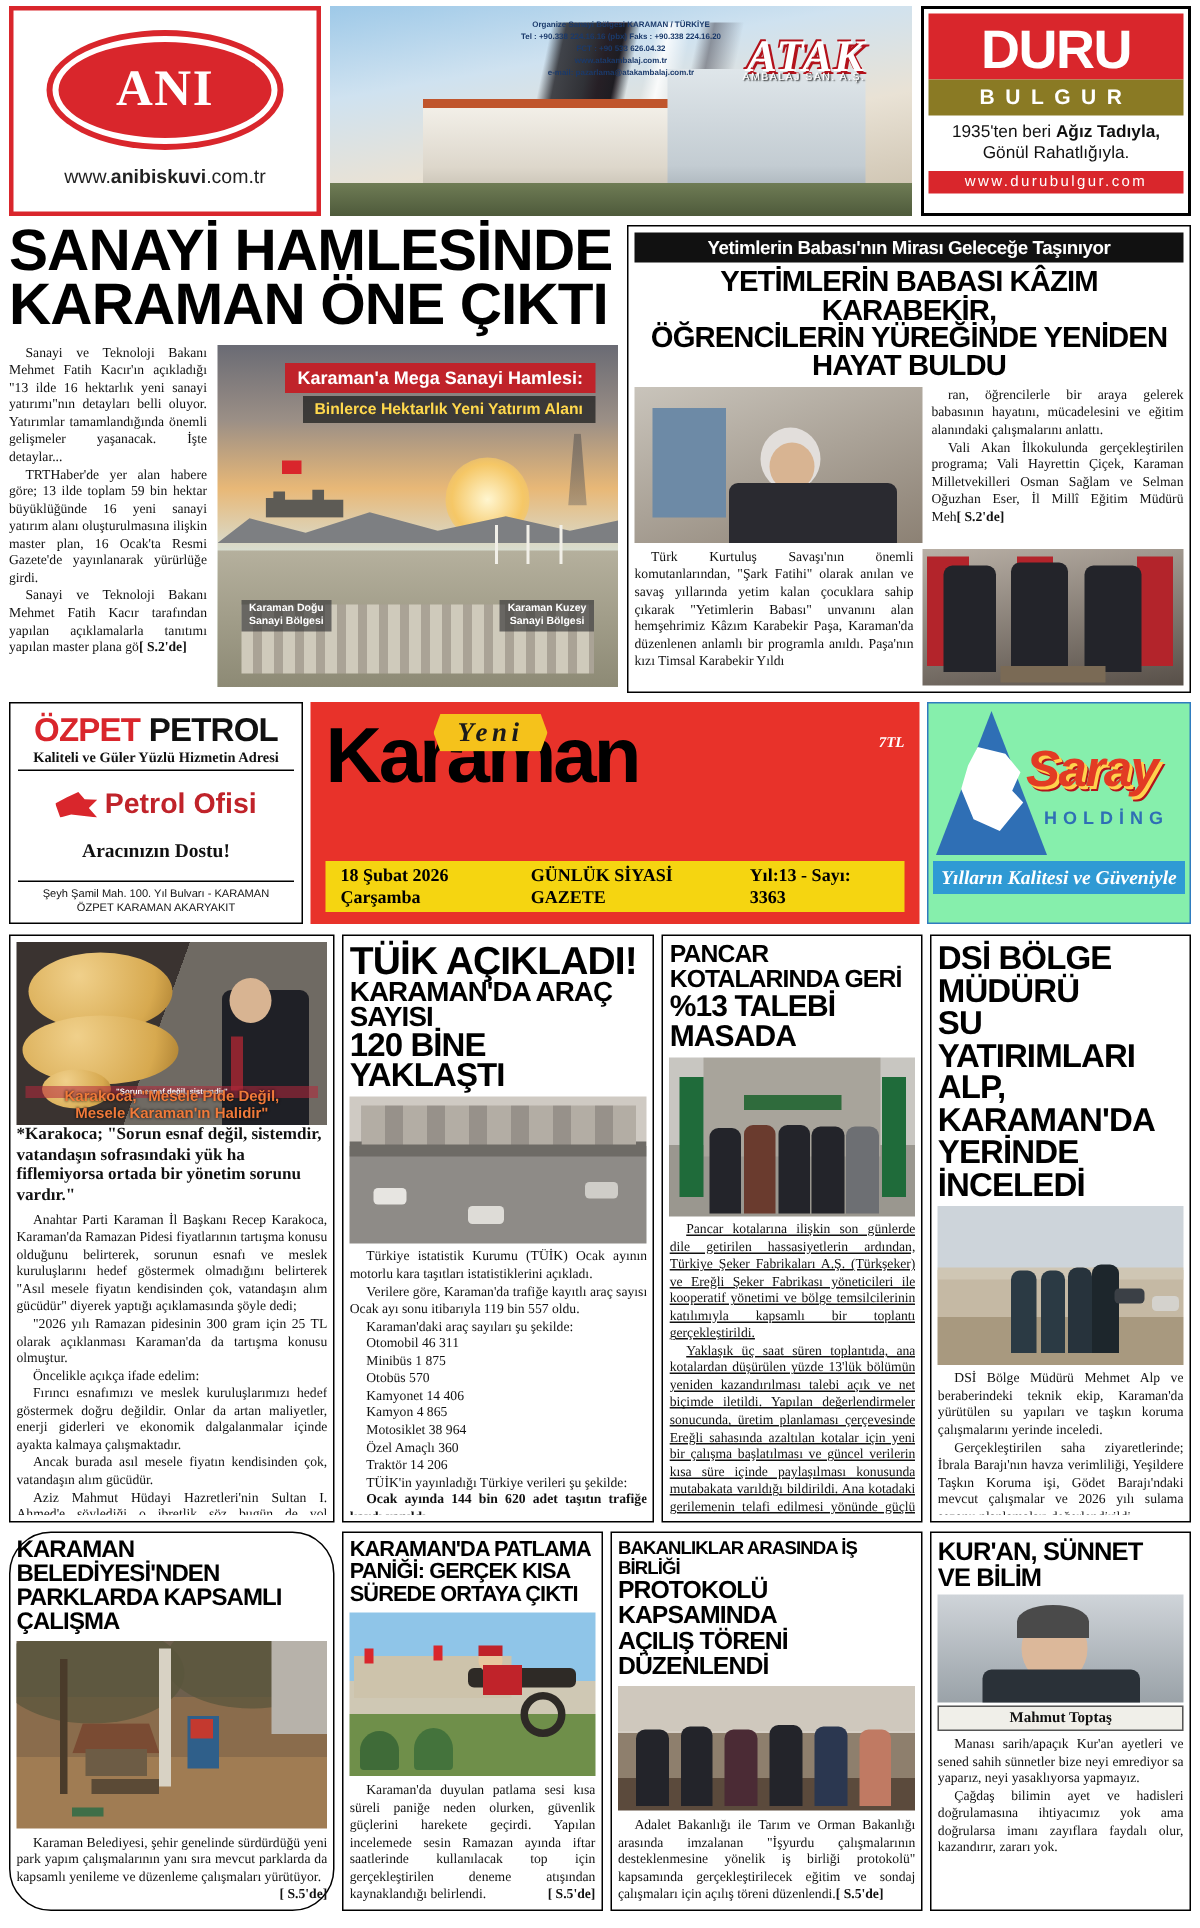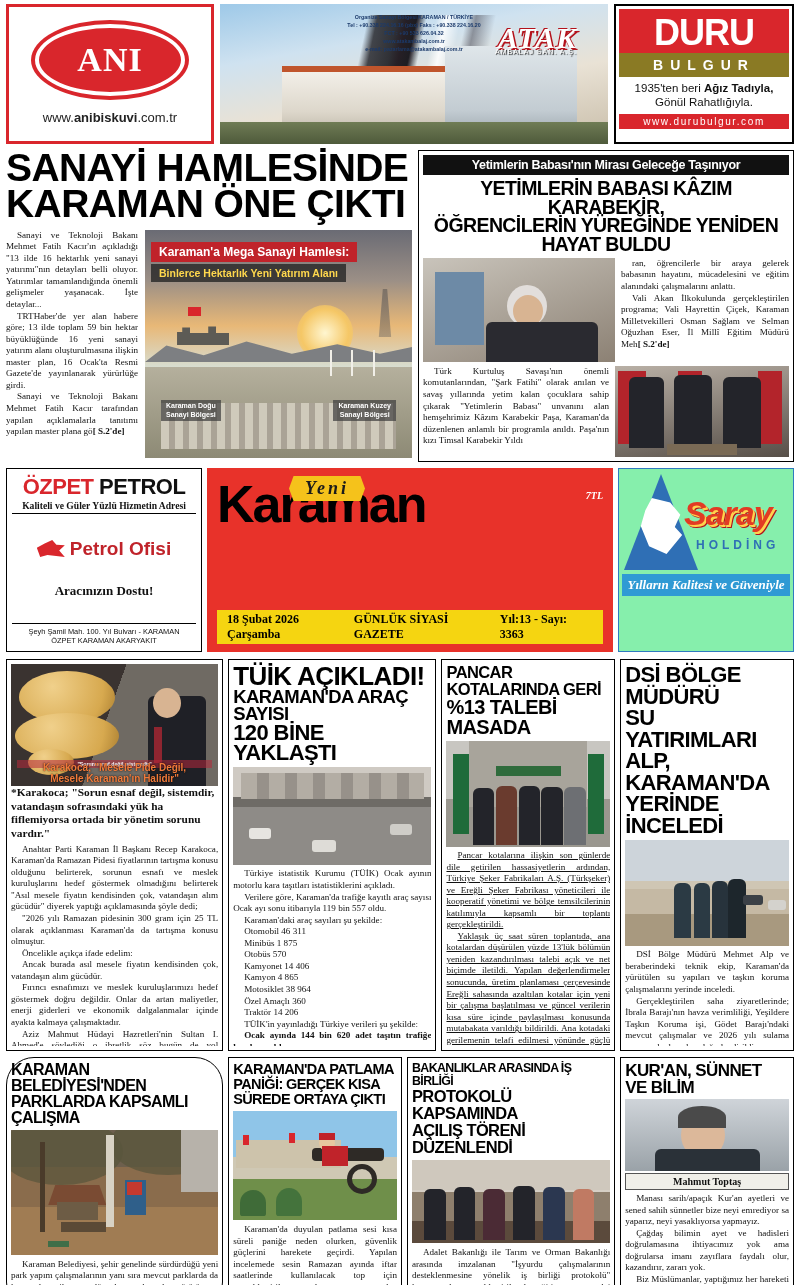--- a/index.html
+++ b/index.html
@@ -124,21 +124,21 @@
   .lp-roof { position: absolute; left: 6%; bottom: 4%; width: 88%; height: 20%;
              background: repeating-linear-gradient(90deg,#cfcabb 0 8px,#aaa396 8px 14px); }
   .lp-castle { position: absolute; left: 12%; top: 41%; width: 52px; height: 22px;
                background: #5d5b55; clip-path: polygon(0 100%,0 40%,10% 40%,10% 20%,25% 20%,25% 45%,60% 45%,60% 15%,75% 15%,75% 45%,100% 45%,100% 100%); }
   .lp-flag { position: absolute; left: 16%; top: 34%; width: 13px; height: 9px; background: #d9262c; }
   .lp-pylon { position: absolute; right: 6%; top: 26%; width: 22px; height: 48px;
               background: linear-gradient(180deg,rgba(120,110,100,.9),rgba(120,110,100,.5));
               clip-path: polygon(40% 0,60% 0,78% 100%,22% 100%); }
   .lp-turb { position: absolute; width: 2px; height: 26px; background: #f1efe8; bottom: 36%; }
   .lead-banner {
-    position: absolute; left: 6px; top: 12px; width: 92%;
+    position: absolute; left: 6px; top: 12px; width: 92%; text-align: right;
   }
   .lb1 { background: #c0232a; color: #fff; font-family: "Liberation Sans", sans-serif;
          font-weight: bold; font-size: 12px; padding: 3px 8px; display: inline-block; }
   .lb2 { background: rgba(35,35,35,.78); color: #ffd84d; font-family: "Liberation Sans", sans-serif;
          font-weight: bold; font-size: 10.5px; padding: 3px 8px; display: inline-block; margin-top: 2px; }
   .lp-tag { position: absolute; background: rgba(60,60,60,.7); color: #fff;
             font-family: "Liberation Sans", sans-serif; font-weight: bold; font-size: 7px;
             line-height: 1.25; padding: 2px 5px; text-align: center; }
 
   
@@ -151,21 +151,21 @@
   .lr-photo1 { width: 192px; background: linear-gradient(160deg,#c9c4bb,#8c8174); position: relative; overflow: hidden; }
   .lr-text1 { flex: 1; }
   .lr-bot { display: flex; gap: 6px; margin-top: 4px; flex: 1; }
   .lr-text2 { width: 186px; }
   .lr-photo2 { flex: 1; background: linear-gradient(170deg,#b9b0a6,#574f48); position: relative; overflow: hidden; }
   .suit { position: absolute; background: #23242a; border-radius: 6px 6px 0 0; }
   .head { position: absolute; border-radius: 50%; background: #d8b492; }
   .chair { position: absolute; background: #b3242b; }
 
   
-  .masthead { margin-top: 6px; display: flex; gap: 5px; height: 184px; }
+  .masthead { margin-top: 6px; display: flex; gap: 5px; height: 148px; }
   .ad-ozpet { width: 196px; border: 1px solid #000; padding: 5px; text-align: center;
               display: flex; flex-direction: column; justify-content: space-between; }
   .ozpet-t { font-family: "Liberation Sans", sans-serif; font-weight: bold; font-size: 22px;
              letter-spacing: -0.5px; }
   .ozpet-t .r { color: #d9262c; }
   .ozpet-sub { font-family: "Liberation Serif", serif; font-weight: bold; font-size: 9.6px;
                border-bottom: 1.5px solid #000; padding-bottom: 2px; }
   .po-row { display: flex; align-items: center; justify-content: center; gap: 5px; }
   .po-mark { width: 28px; height: 17px; background: #d9262c;
              clip-path: polygon(0 45%,28% 20%,55% 0,70% 28%,100% 30%,80% 62%,100% 100%,38% 88%,12% 100%); }
@@ -444,22 +444,22 @@
         <div class="pide-cap2">
           <div>Karakoca; "Mesele Pide Değil,</div>
           <div>Mesele Karaman'ın Halidir"</div>
         </div>
       </div>
       <div class="h-karakoca">*Karakoca; "Sorun esnaf değil, sistemdir, vatandaşın sofrasındaki yük ha fiflemiyorsa ortada bir yönetim sorunu vardır."</div>
       <div class="body-text" style="flex:1;overflow:hidden;">
         <p>Anahtar Parti Karaman İl Başkanı Recep Karakoca, Karaman'da Ramazan Pidesi fiyatlarının tartışma konusu olduğunu belirterek, sorunun esnafı ve meslek kuruluşlarını hedef göstermek olmadığını belirterek "Asıl mesele fiyatın kendisinden çok, vatandaşın alım gücüdür" diyerek yaptığı açıklamasında şöyle dedi;</p>
         <p>"2026 yılı Ramazan pidesinin 300 gram için 25 TL olarak açıklanması Karaman'da da tartışma konusu olmuştur.</p>
         <p>Öncelikle açıkça ifade edelim:</p>
+        <p>Fırıncı esnafımızı ve meslek kuruluşlarımızı hedef göstermek doğru değildir. Onlar da artan maliyetler, enerji giderleri ve ekonomik dalgalanmalar içinde ayakta kalmaya çalışmaktadır.</p>
         <p>Ancak burada asıl mesele fiyatın kendisinden çok, vatandaşın alım gücüdür.</p>
-        <p>Fırıncı esnafımızı ve meslek kuruluşlarımızı hedef göstermek doğru değildir. Onlar da artan maliyetler, enerji giderleri ve ekonomik dalgalanmalar içinde ayakta kalmaya çalışmaktadır.</p>
         <p>Aziz Mahmut Hüdayi Hazretleri'nin Sultan I. Ahmed'e söylediği o ibretlik söz bugün de yol göstericidir:</p>
 
       </div>
     </div>
 
     <div class="midcol c2">
       <div class="hl h-tuik mid-head">
         <div>TÜİK AÇIKLADI!</div>
         <div class="l2">KARAMAN'DA ARAÇ SAYISI</div>
         <div class="l3">120 BİNE YAKLAŞTI</div>
@@ -620,19 +620,18 @@
       </div>
       <div class="ph-kuran" style="margin-top:3px;">
         <div class="head" style="left:34%;top:16%;width:44px;height:48px;background:#dcb89a;"></div>
         <div style="position:absolute;left:32%;top:10%;width:48px;height:22px;background:#4a4a4a;border-radius:50% 50% 0 0;"></div>
         <div class="suit" style="left:18%;top:70%;width:64%;height:34%;background:#2a3138;"></div>
       </div>
       <div class="kuran-name">Mahmut Toptaş</div>
       <div class="body-text" style="flex:1;overflow:hidden;margin-top:3px;">
         <p>Manası sarih/apaçık Kur'an ayetleri ve sened sahih sünnetler bize neyi emrediyor sa yaparız, neyi yasaklıyorsa yapmayız.</p>
         <p>Çağdaş bilimin ayet ve hadisleri doğrulamasına ihtiyacımız yok ama doğrularsa imanı zayıflara faydalı olur, kazandırır, zararı yok.</p>
-        <p>Biz Müslümanlar, yaptığımız her hareketi ve söylediğimiz her sözü İslami kurallara göre yapmakla görevliyiz.</p>
 
       </div>
     </div>
   </div>
 
 </div>
 
 </body></html>

